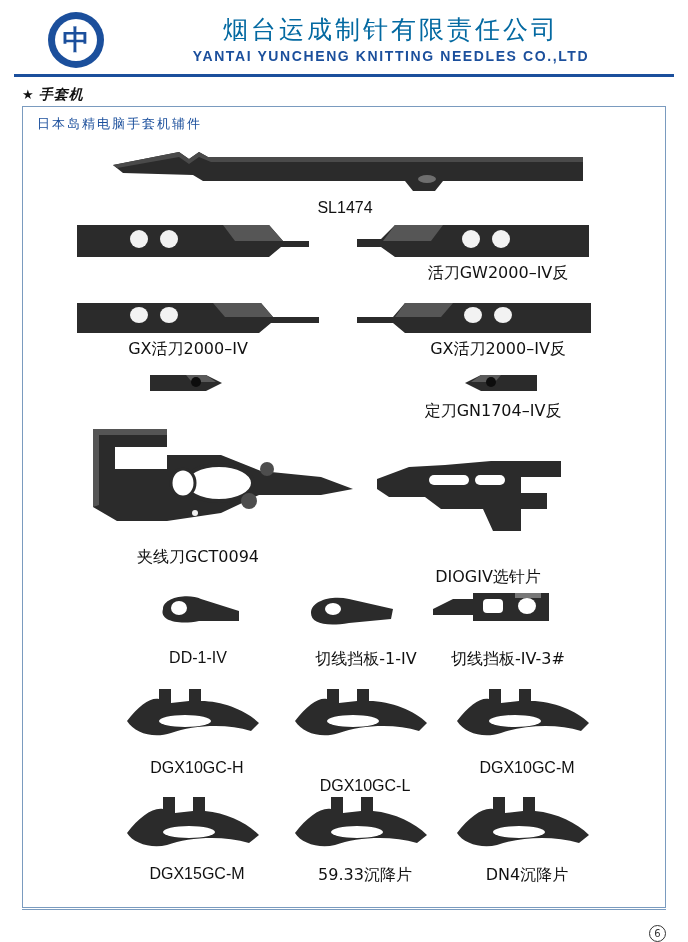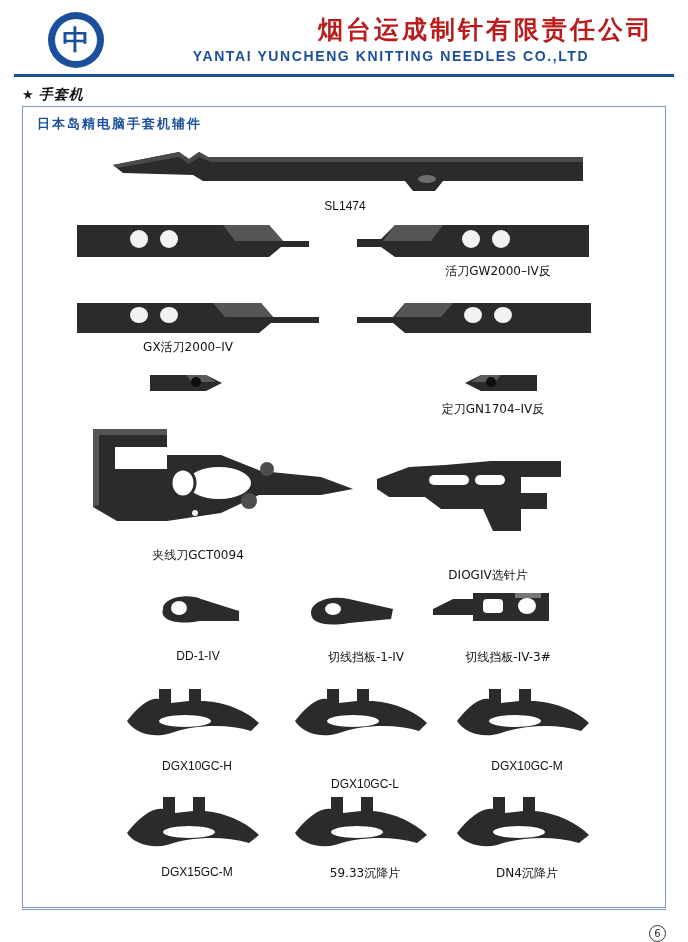--- a/index.html
+++ b/index.html
@@ -65,26 +65,25 @@
     font-weight: bold;
     font-family: "DejaVu Sans", sans-serif;
   }
   .titles {
     flex: 1 1 auto;
     text-align: center;
     padding-right: 20px;
   }
   .title-cn {
     font-size: 25px;
-    font-weight: bold;
-    color: #b91c1c;
+    font-weight: normal;
+    color: #0369a1;
     letter-spacing: 3px;
     line-height: 32px;
     font-family: "DejaVu Sans", sans-serif;
-    text-align: right;
   }
   .title-en {
     font-size: 14px;
     font-weight: bold;
     color: #1b4f9c;
     letter-spacing: 1.6px;
     line-height: 20px;
     font-family: "Liberation Sans", sans-serif;
   }
 
@@ -111,28 +110,28 @@
     width: 644px;
     height: 802px;
     border: 1px solid #7a9bbf;
     box-sizing: border-box;
   }
   .frame-title {
     position: absolute;
     left: 14px;
     top: 8px;
     font-size: 13px;
-    font-weight: bold;
+    font-weight: normal;
     color: #1b4f9c;
     letter-spacing: 2px;
   }
 
   .caption {
     position: absolute;
-    font-size: 12px;
+    font-size: 16px;
     color: #111;
     text-align: center;
     white-space: nowrap;
     font-family: "DejaVu Sans", sans-serif;
   }
   .caption.en {
     font-family: "Liberation Sans", sans-serif;
   }
 
   .part {
@@ -237,20 +236,21 @@
     <div class="caption cn" style="left:30px; top:232px; width:270px;">GX活刀2000–IV</div>
 
     <div class="part" style="left:330px; top:186px;">
       <svg width="260" height="48" viewBox="0 0 260 48">
         <path d="M4 24 L40 24 L52 10 L238 10 L238 40 L52 40 L40 30 L4 30 Z" fill="#2b2b2b"></path>
         <path d="M52 10 L100 10 L88 24 L42 24 Z" fill="#565656"></path>
         <ellipse cx="120" cy="22" rx="9" ry="8" fill="#f2f2f2"></ellipse>
         <ellipse cx="150" cy="22" rx="9" ry="8" fill="#f2f2f2"></ellipse>
       </svg>
     </div>
+    <div class="caption cn" style="left:340px; top:232px; width:270px;">GX活刀2000–IV反</div>
 
     <div class="part" style="left:125px; top:262px;">
       <svg width="96" height="26" viewBox="0 0 96 26">
         <path d="M2 6 L58 6 L74 14 L58 22 L2 22 Z" fill="#2b2b2b"></path>
         <path d="M38 6 L58 6 L68 13 L44 13 Z" fill="#5a5a5a"></path>
         <circle cx="48" cy="13" r="5" fill="#0d0d0d"></circle>
       </svg>
     </div>
 
     <div class="part" style="left:420px; top:262px;">

